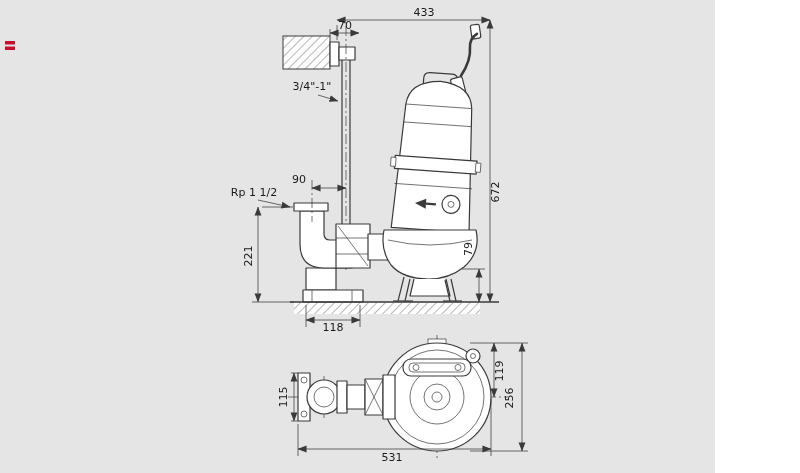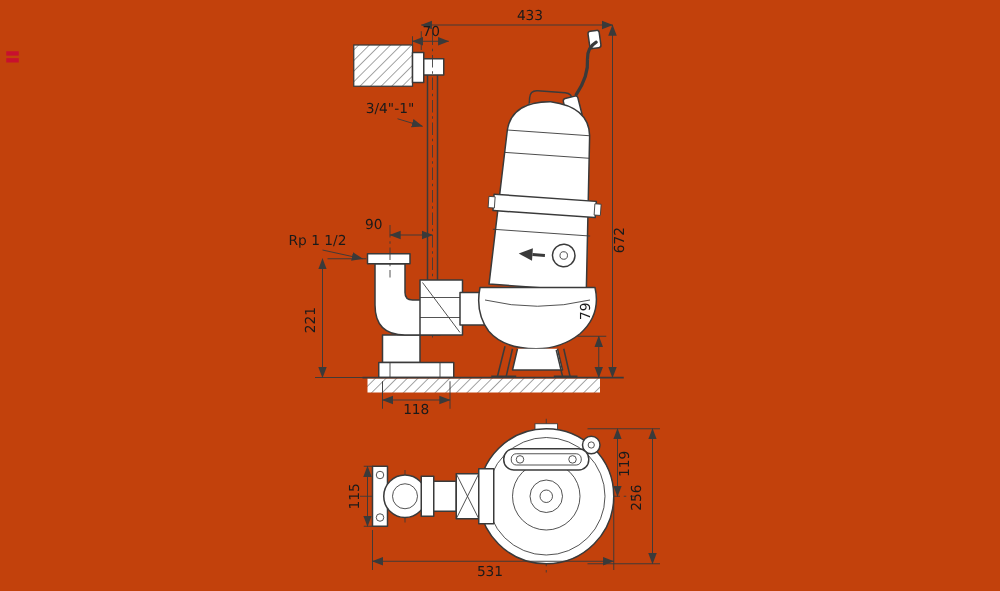--- a/index.html
+++ b/index.html
@@ -1,16 +1,16 @@
 <!DOCTYPE html>
 <html><head>
 <meta charset="utf-8">
 <style>
   html,body{margin:0;padding:0;background:#fff;}
-  .drawing-wrap{width:800px;height:473px;position:relative;background:#c2410c;overflow:hidden;}
+  .drawing-wrap{width:715px;height:473px;position:relative;background:#e5e5e5;overflow:hidden;}
   svg{display:block;}
   svg text{font-family:"DejaVu Sans","Liberation Sans",sans-serif;font-size:11px;fill:#1a1a1a;}
   .dimtext{text-anchor:middle;}
   .outline{fill:none;stroke:#3a3a3a;stroke-width:1.2;stroke-linejoin:round;}
   .white{fill:#ffffff;stroke:#3a3a3a;stroke-width:1.2;stroke-linejoin:round;}
   .thin{fill:none;stroke:#3a3a3a;stroke-width:0.7;}
   .thinw{fill:#ffffff;stroke:#3a3a3a;stroke-width:0.7;}
   .dim{fill:none;stroke:#3a3a3a;stroke-width:0.75;}
   .center{fill:none;stroke:#3a3a3a;stroke-width:0.7;stroke-dasharray:10 3 2 3;}
   .cable{fill:none;stroke:#3a3a3a;stroke-width:2.6;stroke-linecap:round;}

